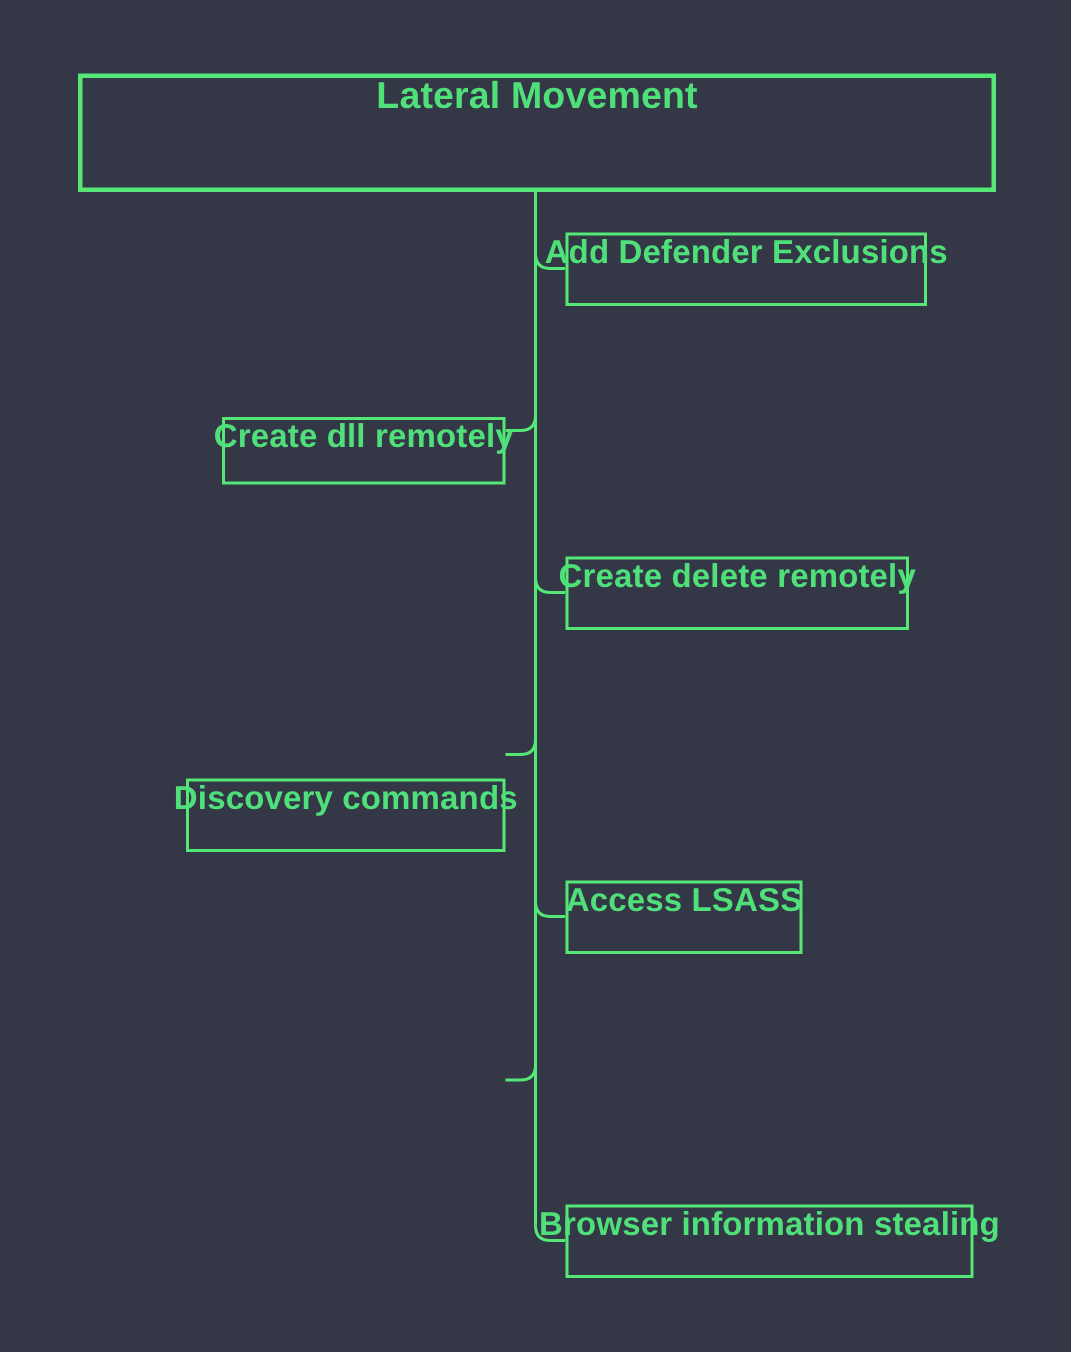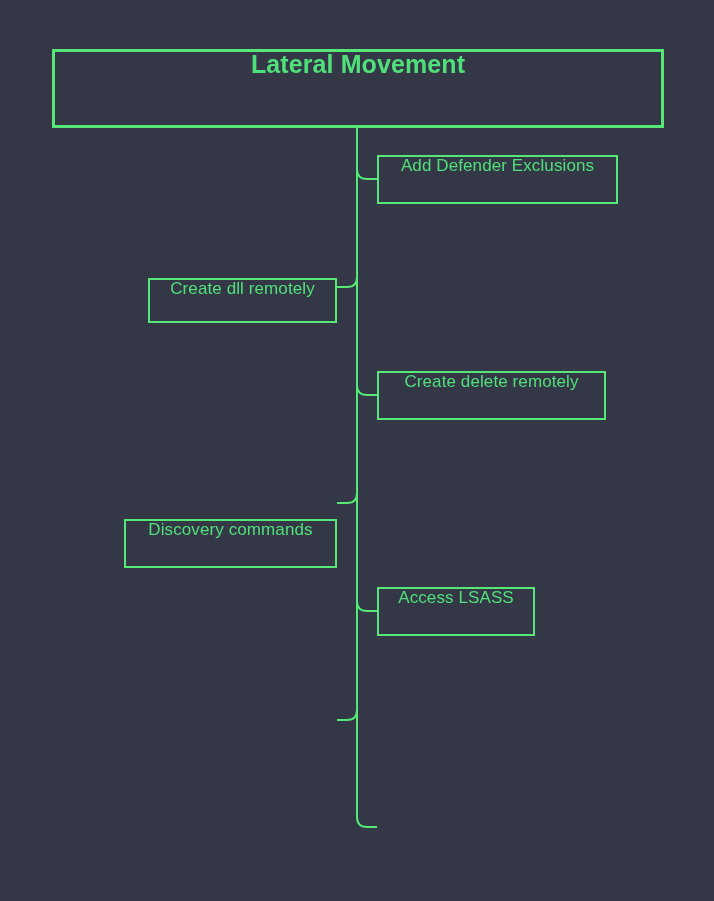--- a/index.html
+++ b/index.html
@@ -40,22 +40,22 @@
     white-space: nowrap;
     letter-spacing: 0.1px;
   }
   .node.root {
     border-width: 3px;
     font-size: 25px;
     font-weight: bold;
     color: #4fe07a;
   }
   .node.leaf {
-    font-size: 17px;
-    font-weight: normal;
+    font-size: 22px;
+    font-weight: bold;
   }
   .node-label {
     display: block;
     line-height: 1;
   }
 </style>
 </head>
 <body>
 
 <div id="diagram">
@@ -99,14 +99,17 @@
 
   <div class="node leaf" style="left:124px; top:479px; width:213px; height:49px;margin-top:40px;">
     <span class="node-label">Discovery commands</span>
   </div>
 
   <div class="node leaf" style="left:377px; top:587px; width:158px; height:49px;">
     <span class="node-label">Access LSASS</span>
   </div>
 
 
+  <div class="node leaf" style="left:377px; top:803px; width:272px; height:49px;">
+    <span class="node-label">Browser information stealing</span>
+  </div>
 
 </div>
 
 </body></html>

